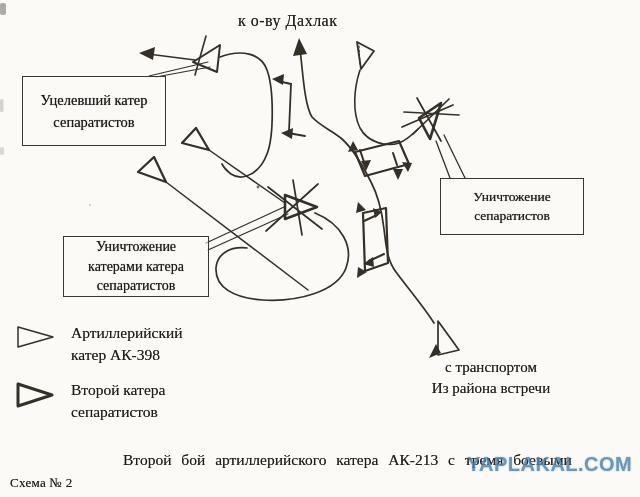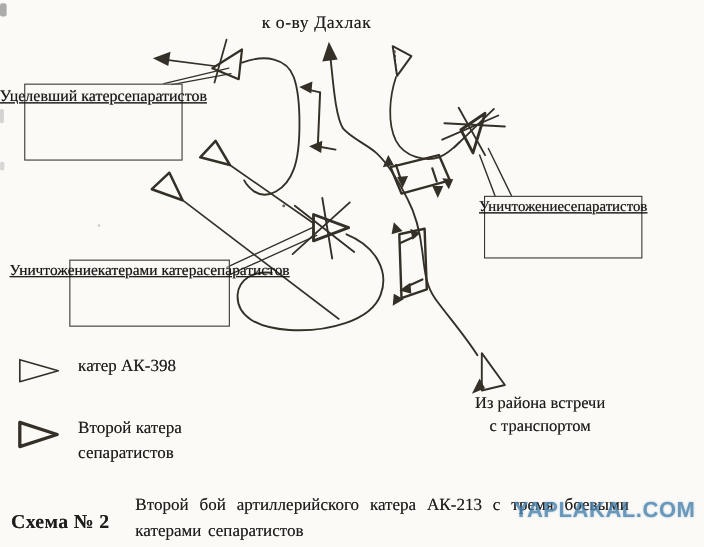--- a/index.html
+++ b/index.html
@@ -11,35 +11,34 @@
   .stage{position:absolute;inset:0;width:640px;height:433px;}
   svg.art{position:absolute;left:0;top:0;}
   .txt{
     position:absolute;color:#201e1c;
     text-shadow:0 0 0.6px rgba(30,28,26,0.65);
     line-height:1.35;
   }
   .callout{
     position:absolute;border:1.5px solid #3a3633;
     background:rgba(251,250,247,0.55);
-    display:flex;justify-content:center;
+    display:flex;flex-direction:column;justify-content:center;
     text-align:center;color:#1d1b19;
     text-shadow:0 0 0.7px rgba(25,23,21,0.75);
-    text-decoration:underline;
   }
   .callout div{white-space:nowrap;}
   #box-survivor{left:22px;top:76px;width:142px;height:68px;font-size:14.5px;line-height:22px;}
   #box-first  {left:63px;top:236px;width:144px;height:59px;font-size:14px;line-height:19.5px;}
   #box-second {left:440px;top:178px;width:142px;height:55px;font-size:13.5px;line-height:18.5px;}
   #dahlak-label{left:238px;top:10px;font-size:16px;letter-spacing:0.5px;white-space:nowrap;}
   #transport-label{left:410px;top:357px;width:162px;text-align:center;font-size:15px;line-height:21px;}
   .legend-text{font-size:15.5px;line-height:22px;white-space:nowrap;}
   #legend-text-1{left:71px;top:322px;}
   #legend-text-2{left:71px;top:379px;}
-  #scheme-no{left:10px;top:462px;font-size:18px;font-weight:bold;letter-spacing:0.3px;white-space:nowrap;}
+  #scheme-no{left:10px;top:474px;font-size:13px;font-weight:normal;letter-spacing:0.3px;white-space:nowrap;}
   #cap-line1{left:123px;top:450px;width:510px;font-size:15.5px;word-spacing:6px;white-space:nowrap;font-family:Liberation Serif, serif;}
   #cap-line2{left:123px;top:473px;font-size:15.5px;word-spacing:2px;white-space:nowrap;}
   #watermark{
     left:467px;top:451px;font-size:20px;font-weight:bold;
     font-family:"Liberation Sans","DejaVu Sans",sans-serif;
     color:#4a83ae;opacity:0.82;letter-spacing:0.5px;white-space:nowrap;
     text-shadow:0 0 2px rgba(74,131,174,0.55);
     text-align:right;
   }
 </style>
@@ -164,31 +163,31 @@
     <div>катерами катера</div>
     <div>сепаратистов</div>
   </div>
 
   <div class="callout" id="box-second">
     <div>Уничтожение</div>
     <div>сепаратистов</div>
   </div>
 
   <div class="txt" id="transport-label">
+    <div>с транспортом</div>
     <div>Из района встречи</div>
-    <div>с транспортом</div>
   </div>
 
   <div class="txt legend-text" id="legend-text-1">
+    <div>Артиллерийский</div>
     <div>катер АК-398</div>
   </div>
 
   <div class="txt legend-text" id="legend-text-2">
     <div>Второй катера</div>
     <div>сепаратистов</div>
   </div>
 
   <div class="txt" id="scheme-no">Схема № 2</div>
   <div class="txt" id="cap-line1">Второй бой артиллерийского катера АК-213 с тремя боевыми</div>
-  <div class="txt" id="cap-line2">катерами сепаратистов</div>
 
   <div class="txt" id="watermark">YAPLAKAL.COM</div>
 </div>
 
 </body></html>

